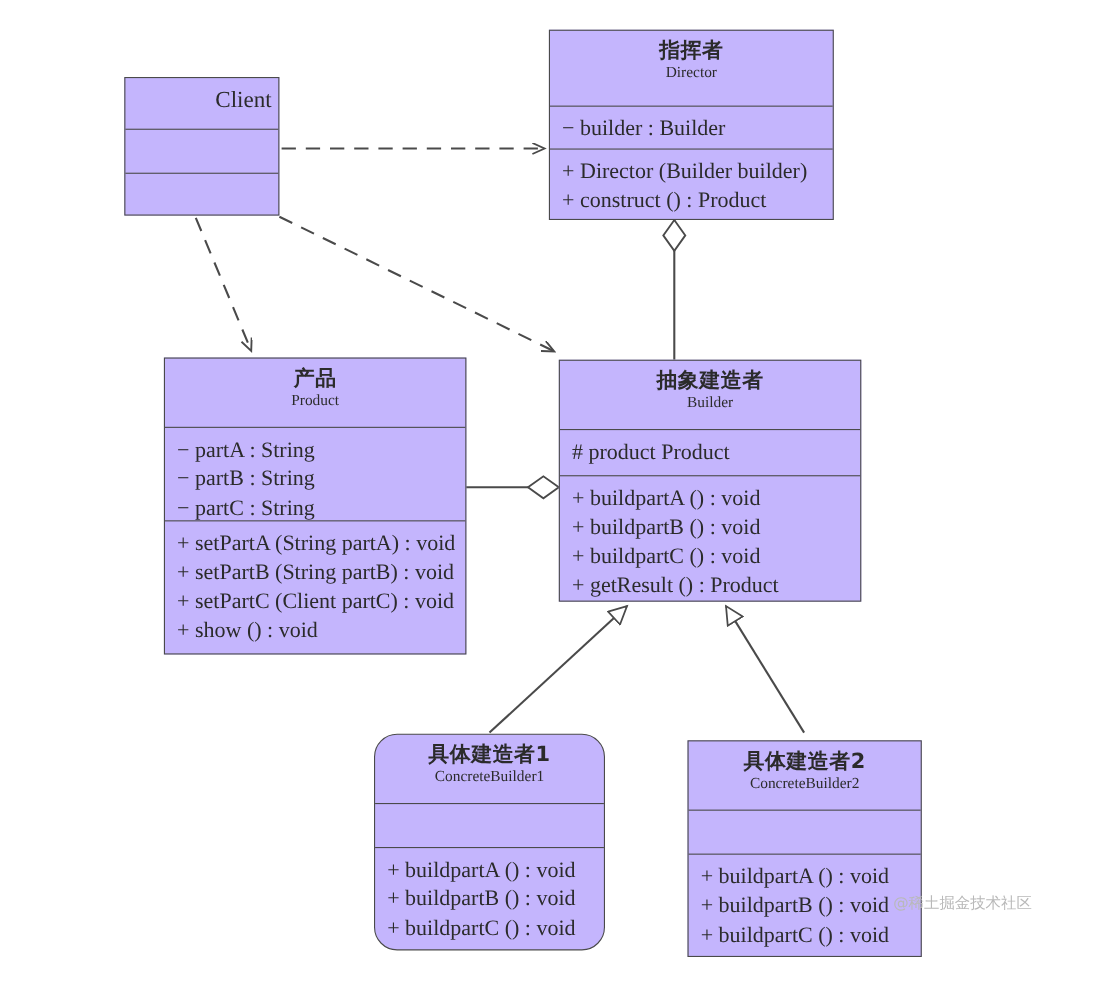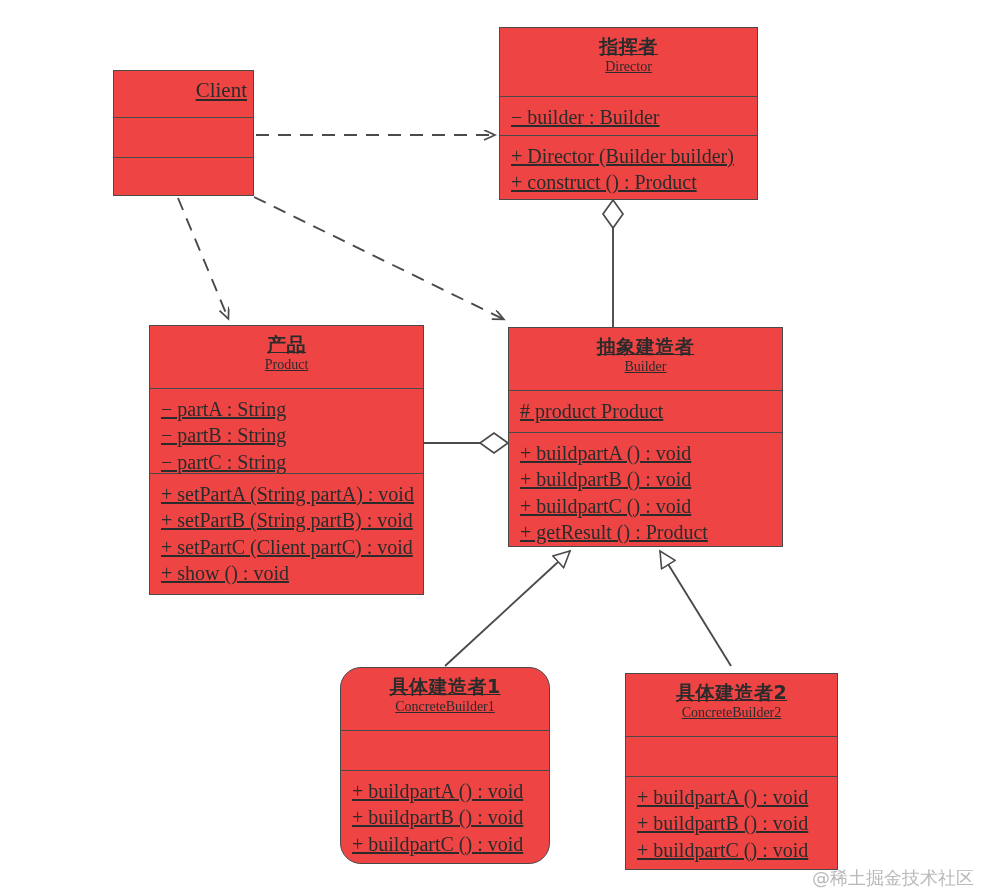--- a/index.html
+++ b/index.html
@@ -25,23 +25,22 @@
     position: absolute;
     left: 0; top: 0;
     width: 1000px;
     height: 892px;
     pointer-events: none;
   }
   .uml-class {
     position: absolute;
     box-sizing: border-box;
     border: 1.6px solid #4a4a4a;
-    background: #ef4444;
+    background: #c4b5fd;
     z-index: 3;
-    text-decoration: underline;
   }
   .compartment {
     box-sizing: border-box;
     padding: 0;
   }
   .compartment + .compartment {
     border-top: 1.6px solid #4a4a4a;
   }
   .title-comp {
     text-align: center;
@@ -102,23 +101,23 @@
   #cb1 .c1  { height: 62px; }
   #cb1 .c2  { height: 40px; }
 
   #cb2      { left: 625px; top: 673px; width: 213px; height: 197px; }
   #cb2 .c1  { height: 62px; }
   #cb2 .c2  { height: 40px; }
 
   #watermark {
     position: absolute;
     left: 812px;
-    top: 866px;
+    top: 812px;
     font-family: "DejaVu Sans", "Liberation Sans", sans-serif;
-    font-size: 18px;
+    font-size: 14px;
     color: #b9b9b9;
     white-space: nowrap;
     z-index: 5;
   }
 </style>
 </head>
 <body>
 
 <div id="canvas">
 

